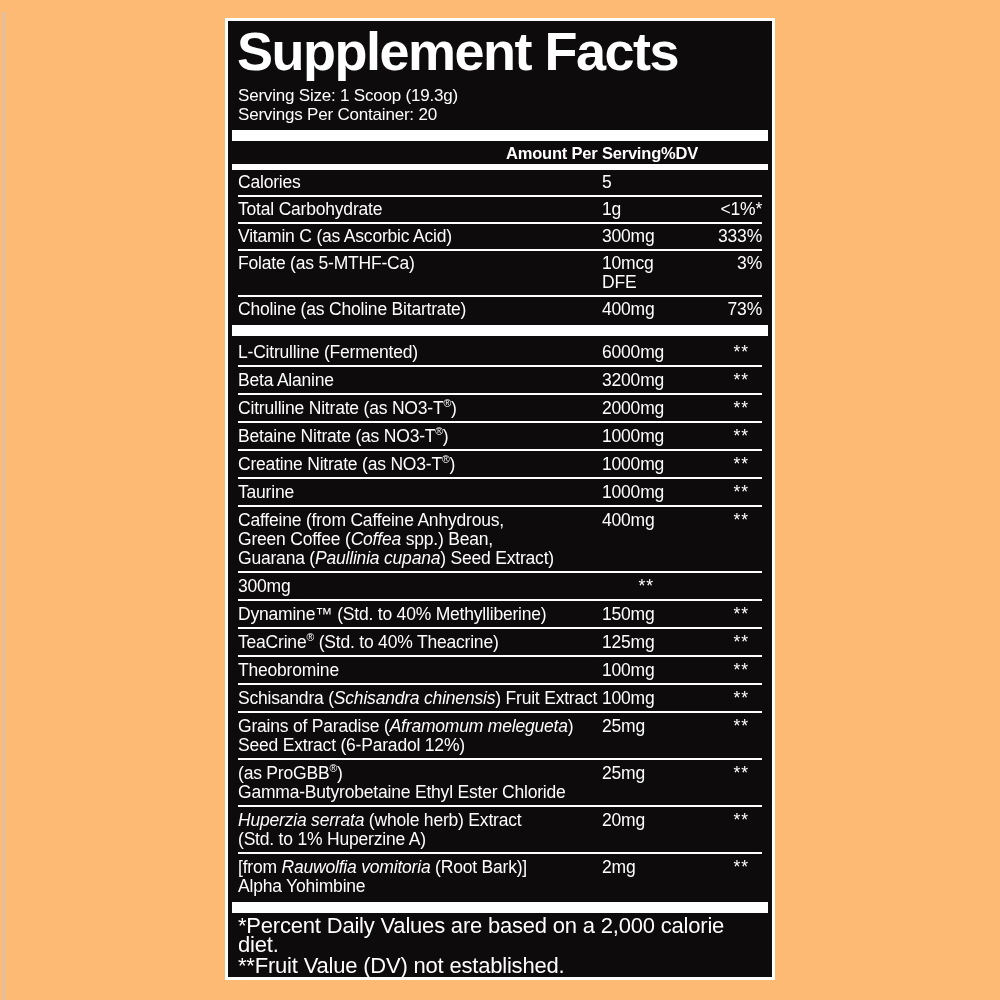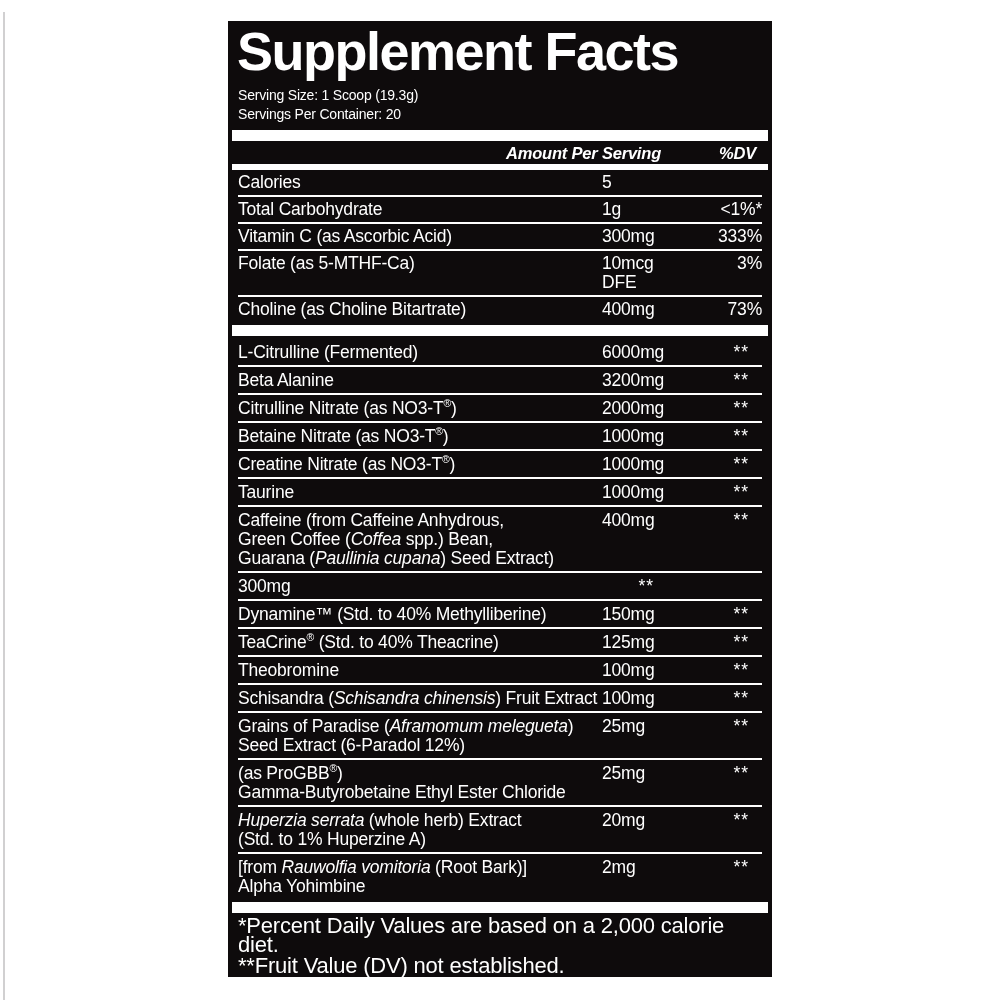--- a/index.html
+++ b/index.html
@@ -1,35 +1,35 @@
 <!DOCTYPE html>
 <html><head>
 <meta charset="utf-8">
 <style>
   html,body{margin:0;padding:0;background:#000;}
   .canvas{
-    position:relative;width:1000px;height:1000px;background:#ffffff;
+    position:relative;width:1000px;height:1000px;background:#fdba74;
     font-family:"Liberation Sans",sans-serif;color:#ffffff;overflow:hidden;
     letter-spacing:-0.2px;
   }
   .edge-line{position:absolute;left:3px;top:12px;bottom:0;width:2px;background:#c6c4c5;opacity:.8;}
   .wrap{position:absolute;left:225px;top:18px;width:550px;}
   .panel{box-sizing:border-box;width:550px;border:3px solid #ffffff;padding:0 10px 2px 10px;background:#0e0b0c;}
   .title{font-weight:bold;font-size:54px;line-height:0.95;letter-spacing:-1.5px;margin:5px 0 9px -1px;white-space:nowrap;}
-  .serv{font-size:14px;line-height:19px;}
+  .serv{font-size:17px;line-height:19px;}
   .bar{background:#ffffff;}
   .bar.thick{height:11px;}
   .bar.thin{height:6px;}
   .bar.full{margin-left:-6px;margin-right:-6px;}
   .bar1{margin-top:6px;}
   .bar2{margin:3px 0;}
   .bar3{margin:3px 0 3px;}
-  .hdr{display:flex;justify-content:space-between;align-items:flex-end;
+  .hdr{display:flex;align-items:flex-end;
        font-weight:bold;font-size:16.5px;line-height:17px;margin:4px 0 2px;
-       padding-left:268px;padding-right:6px;font-style:italic;}
+       padding-left:268px;padding-right:6px;}
   .rows .row{display:grid;grid-template-columns:364px 1fr 95px;align-items:start;
        border-bottom:2px solid #ffffff;font-size:17.5px;line-height:19px;}
   .rows.nrows .row{padding:3px 0 3px;}
   .rows.irows .row{padding:4px 0 3px;}
   .rows .row:last-child{border-bottom:none;}
   .cell.dv{text-align:right;}
   .cell.dv.est{padding-right:13px;letter-spacing:1px;}
   .it{font-style:italic;}
   sup{font-size:10.5px;line-height:0;}
   .line{white-space:nowrap;}

